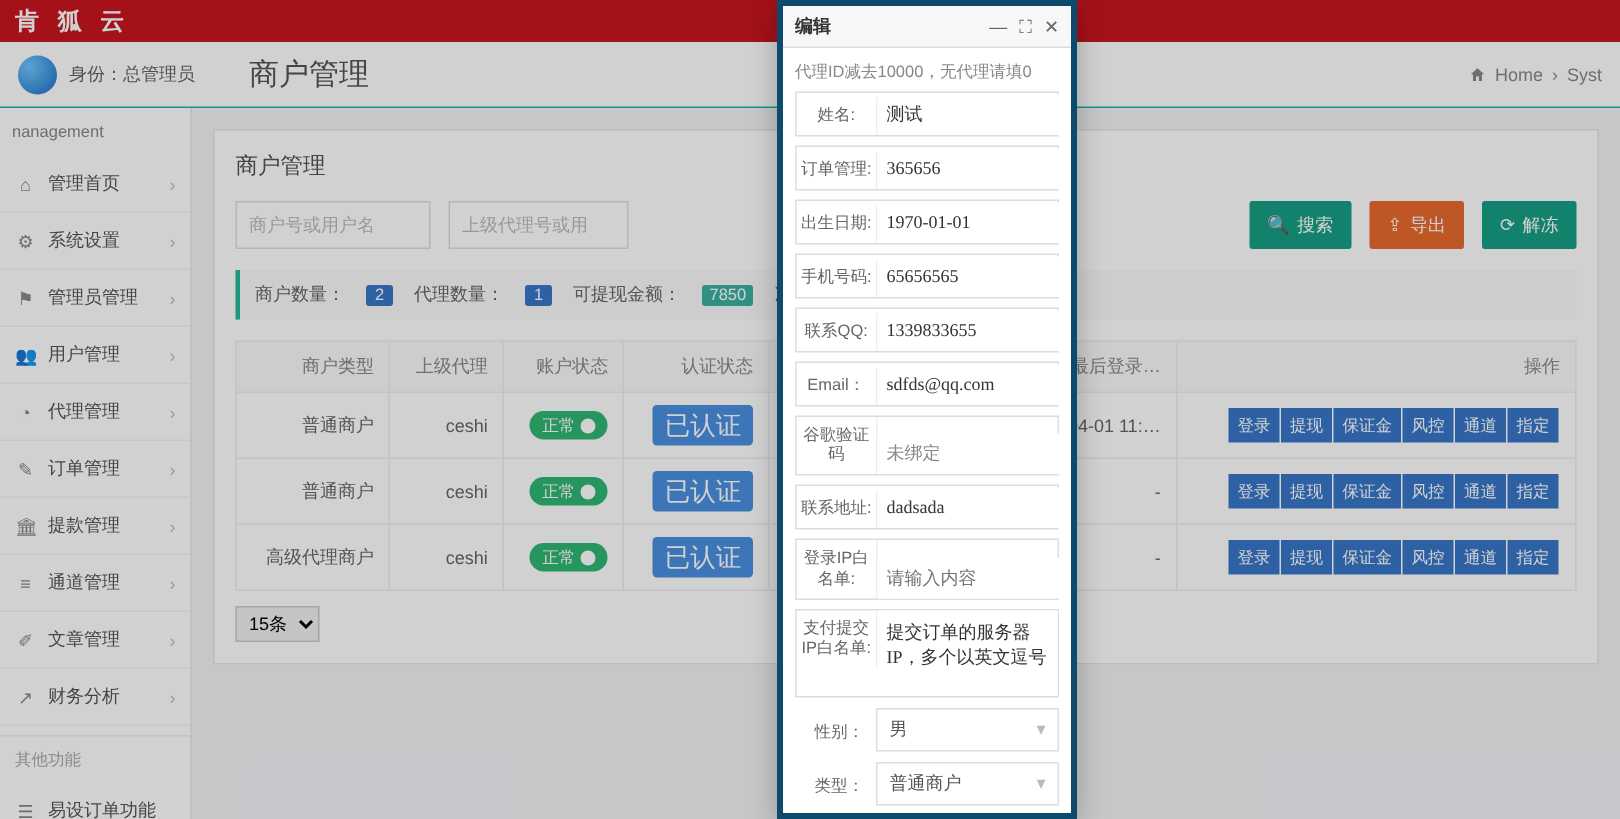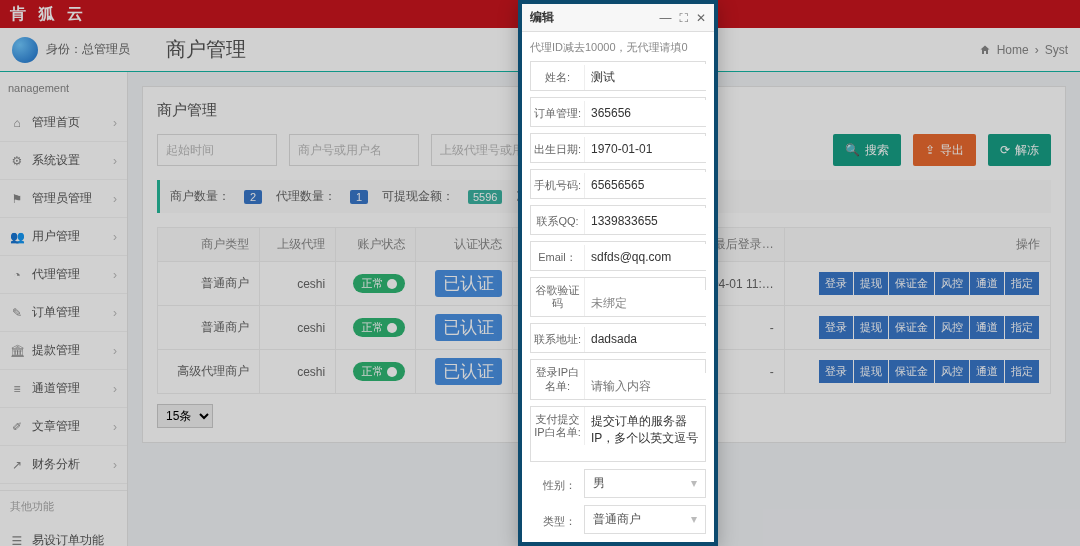--- a/index.html
+++ b/index.html
@@ -49,21 +49,21 @@
 .mask{position:absolute;inset:0;background:rgba(0,0,0,.18)}
 .modal{position:absolute;left:518px;top:0;width:200px;height:546px;background:#fff;border:4px solid #0c4a6e;box-shadow:0 4px 18px rgba(0,0,0,.25);display:flex;flex-direction:column}
 .modal-head{height:28px;background:#f7f7f7;border-bottom:1px solid #ddd;display:flex;align-items:center;padding:0 8px;justify-content:space-between}
 .modal-head .t{font-weight:bold;color:#333}
 .modal-head .ops{display:flex;gap:8px;color:#666}
 .modal-head .ops span{cursor:pointer}
 .modal-body{flex:1;overflow-y:auto;padding:4px 8px 8px 8px}
 .hint{color:#888;font-size:11px;padding:4px 0 6px 0}
 .frow{display:flex;align-items:flex-end;border:1px solid #ddd;margin-bottom:6px;min-height:30px}
 .frow .flab{width:54px;min-width:54px;text-align:center;color:#666;font-size:11px;border-right:1px solid #eee;padding:6px 2px;line-height:1.2}
-.frow input,.frow textarea{flex:1;border:none;padding:6px;font-size:12px;color:#333;outline:none;resize:none;font-family:Liberation Sans, sans-serif}
+.frow input,.frow textarea{flex:1;border:none;padding:6px;font-size:12px;color:#333;outline:none;resize:none;font-family:Liberation Serif, serif}
 .frow .ro{color:#888}
 .noborder{border:none}
 .noborder .flab{border:none;text-align:right;padding-right:8px}
 .sel{flex:1;display:flex;align-items:center;justify-content:space-between;border:1px solid #ddd;padding:5px 8px;color:#555;cursor:pointer}
 .sel .cv{color:#bbb}
 .section-label{color:#666;padding:8px 0 4px 0}
 </style>
 </head>
 <body>
 
@@ -147,21 +147,20 @@
         <span class="ic">☰</span>
         <span class="lab">易设订单功能</span>
       </div>
   </div>
 
   <div class="main">
     <div class="panel">
       <h3>商户管理</h3>
 
       <div class="filters">
-        <input style="width: 120px;" placeholder="起始时间">
         <input style="width: 130px;" placeholder="商户号或用户名">
         <input style="width: 120px;" placeholder="上级代理号或用">
         <div style="flex:1"></div>
         <button class="btn green">
             <span>🔍</span>
             <span>搜索</span>
           </button>
         <button class="btn orange">
             <span>⇪</span>
             <span>导出</span>
@@ -171,21 +170,21 @@
             <span>解冻</span>
           </button>
       </div>
 
       <div class="stats">
         <span>商户数量：</span>
           <span class="badge b-blue">2</span>
         <span>代理数量：</span>
           <span class="badge b-blue">1</span>
         <span>可提现金额：</span>
-          <span class="badge b-teal">5596</span>
+          <span class="badge b-teal">7850</span>
         <span>冻结金额：</span>
           <span class="badge b-red">0</span>
         <span>已结算保证金：</span>
       </div>
 
       <table>
         <thead>
             <tr id="thead-row">
               <th>商户类型</th>
               <th>上级代理</th>

